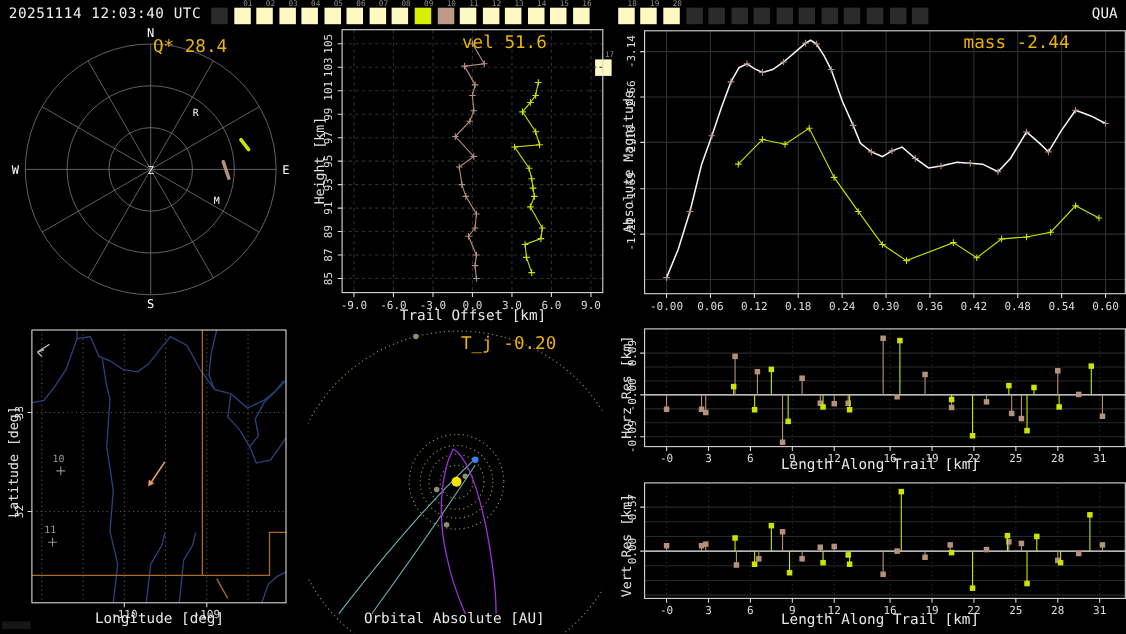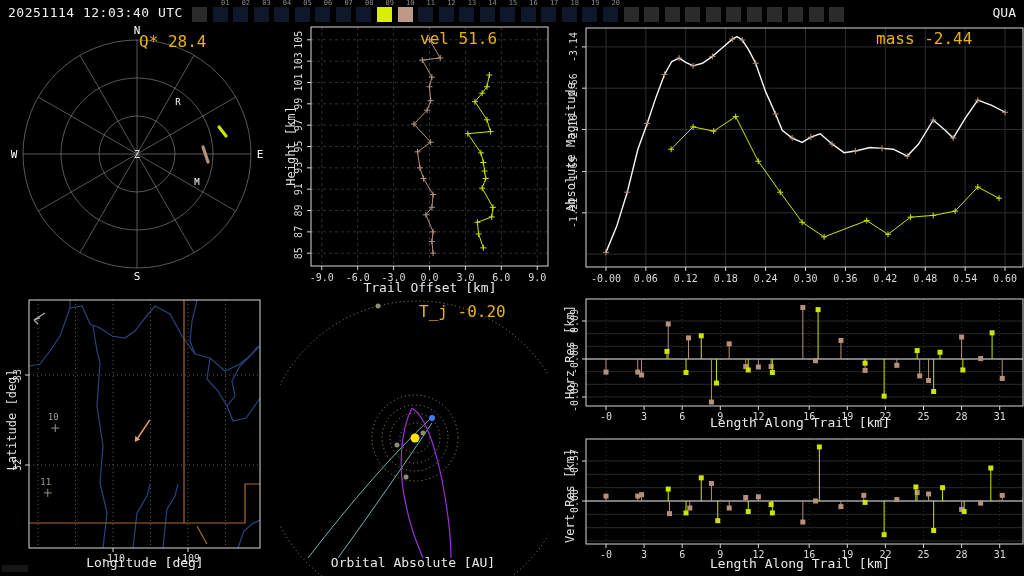--- a/index.html
+++ b/index.html
@@ -1,21 +1,21 @@
 <!DOCTYPE html>
 <html><head>
 <meta charset="utf-8">
 <style>
   html,body{margin:0;padding:0;background:#000;}
   .screen{position:relative;width:1024px;height:576px;background:#000;overflow:hidden;
           font-family:"DejaVu Sans Mono",monospace;color:#e0e0e0;}
   .abs{position:absolute;}
   .ts{position:absolute;left:8px;top:5px;font-size:13px;color:#f0f0f0;letter-spacing:.5px;}
   .qua{position:absolute;right:8px;top:5px;font-size:13px;color:#f0f0f0;}
-  .frame{position:absolute;top:7px;width:15px;height:15px;background:#0f172a;}
+  .frame{position:absolute;top:7px;width:15px;height:15px;background:#fef9c3;}
   .frame.blank{background:#2b2b2b;}
   .frame .flabel{position:absolute;top:-7px;right:-2px;font-size:7px;line-height:7px;color:#8a8a8a;}
   .ptitle{position:absolute;font-size:13px;color:#e8e8e8;text-align:center;white-space:nowrap;}
   .corner{position:absolute;font-size:16px;color:#eab308;white-space:nowrap;}
   .ylab{position:absolute;font-size:12px;color:#e0e0e0;text-align:center;white-space:nowrap;
         transform:rotate(-90deg);transform-origin:center center;height:14px;line-height:14px;}
   .fineprint{position:absolute;left:2px;top:565px;width:26px;height:7px;background:#161616;}
   svg{display:block;}
 </style>
 </head>
@@ -68,21 +68,21 @@
         </div>
         <div class="frame" style="left: 479.7px;">
           <span class="flabel">14</span>
         </div>
         <div class="frame" style="left: 500.25px;">
           <span class="flabel">15</span>
         </div>
         <div class="frame" style="left: 520.8px;">
           <span class="flabel">16</span>
         </div>
-        <div class="frame" style="left: 541.35px;">
+        <div class="frame" style="left: 541.35px; margin-top: 47px;">
           <span class="flabel">17</span>
         </div>
         <div class="frame" style="left: 561.9px;">
           <span class="flabel">18</span>
         </div>
         <div class="frame" style="left: 582.45px;">
           <span class="flabel">19</span>
         </div>
         <div class="frame" style="left: 603px;">
           <span class="flabel">20</span>

